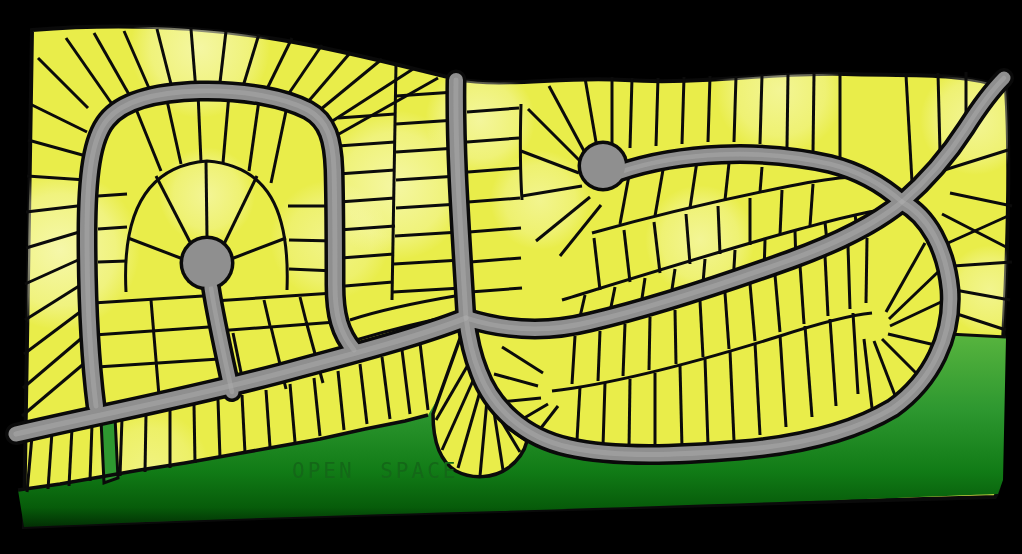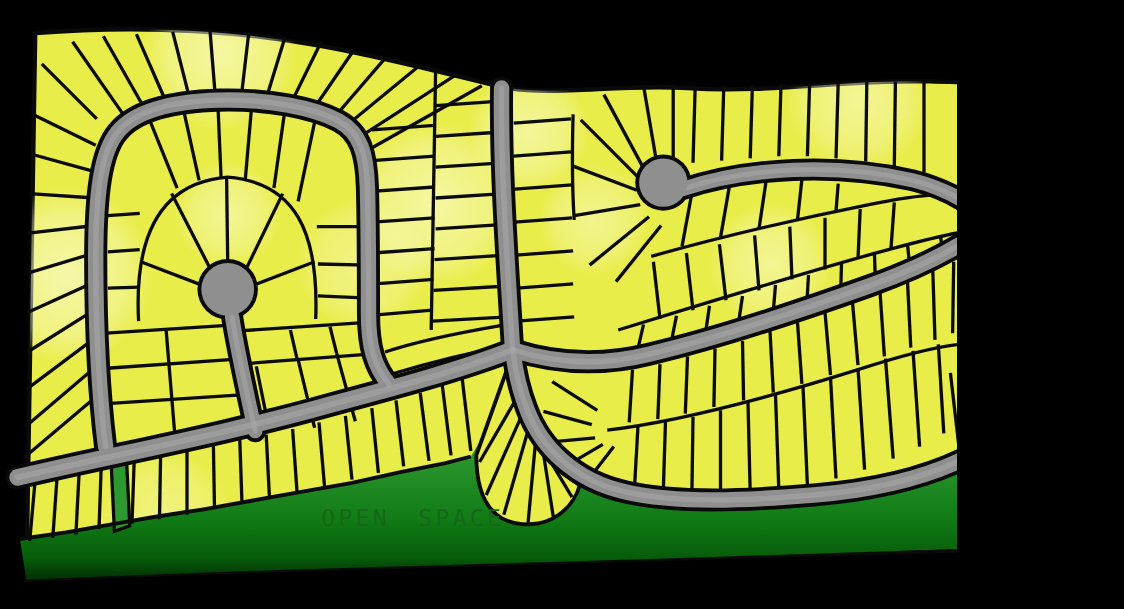--- a/index.html
+++ b/index.html
@@ -1,16 +1,16 @@
 <!DOCTYPE html>
 <html><head>
 <meta charset="utf-8">
 <style>
   html,body{margin:0;padding:0;background:#000;}
-  .stage{position:relative;width:870px;height:554px;background:#000;overflow:hidden;}
+  .stage{position:relative;width:1022px;height:554px;background:#000;overflow:hidden;}
   svg{display:block;}
   text.open-space{font-family:"DejaVu Sans Mono","Liberation Mono",monospace;
     letter-spacing:3px;word-spacing:10px;font-size:21px;}
 </style>
 </head>
 <body>
 
 <div class="stage">
   <svg id="map-svg" width="1022" height="554" viewBox="0 0 1022 554">
     <defs>

